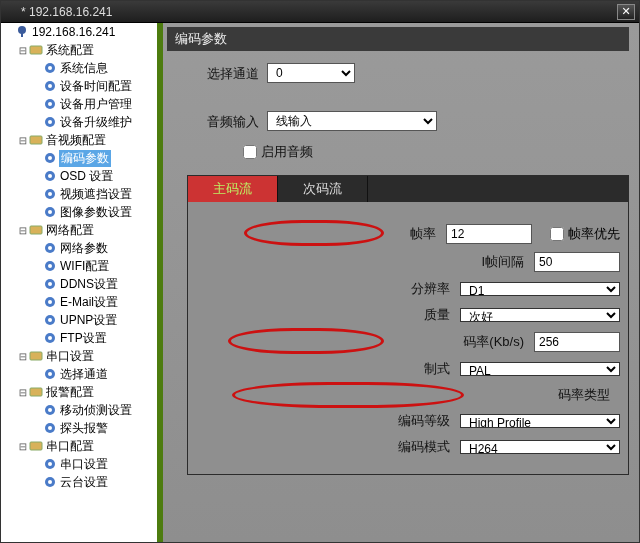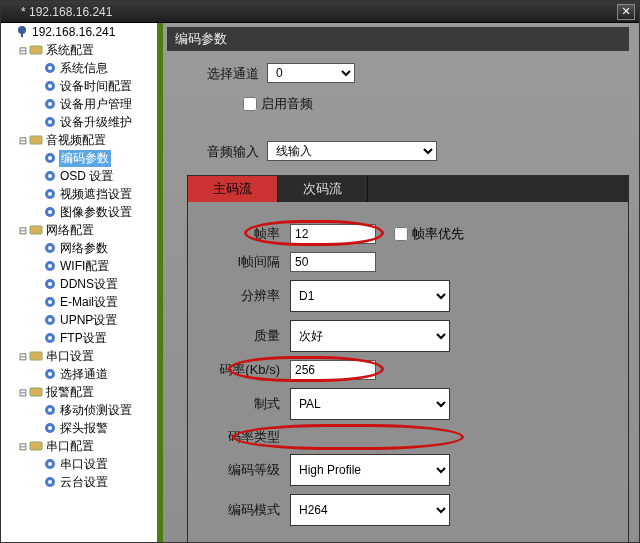--- a/index.html
+++ b/index.html
@@ -21,26 +21,26 @@
 .row { display: flex; align-items: flex-end; font-size: 13px; color: #111; margin: 6px 0 6px 40px; }
 .row .rlabel { width: 56px; text-align: right; margin-right: 8px; }
 select, input[type=text] { font-size: 12px; height: 20px; border: 1px solid #555; background: #fff; padding: 0 4px; }
 .sel-wide { width: 170px; }
 .sel-narrow { width: 88px; }
 .chk { display: inline-flex; align-items: center; font-size: 13px; }
 .chk input { width:14px; height:14px; margin-right:4px; }
 .encoder-box { margin: 8px 4px 4px 24px; border: 1px solid #2b2b2b; background: #8f8f8f; }
 .tabs { display:flex; background:#2b2b2b; height:26px; }
 .tab { flex:0 0 90px; color:#ddd; font-size:13px; display:flex; align-items:center; justify-content:center; border-right:1px solid #111; cursor:pointer; }
-.tab.active { background:#c33; color:#000000; }
-.frow { display:flex; align-items:center; margin:8px 0; position:relative; }
+.tab.active { background:#c33; color:#bef264; }
+.frow { display:flex; align-items:center; margin:8px 0; position:relative;justify-content:flex-end; }
 .frow .flabel { width:88px; text-align:right; font-size:13px; color:#111; margin-right:10px; }
 .form-area { padding: 14px 8px 10px 4px; }
 input.fval { width: 86px; }
-select.fsel { width: 160px; height:32px; border:1px solid #333; background:#fff; font-size:12px; }
+select.fsel { width: 160px; height:14px; border:1px solid #333; background:#fff; font-size:12px; }
 .ellipse { position:absolute; border:3px solid #c11; border-radius: 50% / 60%; pointer-events:none; }
 </style>
 </head>
 <body>
 
 <div class="window">
   <div class="titlebar">
     <span class="title">* 192.168.16.241</span>
     <span class="close">✕</span>
   </div>
@@ -328,30 +328,30 @@
         </div>
       </div>
     <div class="main">
       <div class="panel-header">编码参数</div>
 
       <div class="row">
         <span class="rlabel">选择通道</span>
         <select class="sel-narrow"><option>0</option></select>
       </div>
 
+      <div class="row" style="margin-top:22px;">
+        <span class="rlabel">音频输入</span>
+        <select class="sel-wide"><option>线输入</option></select>
+      </div>
+
       <div class="row" style="margin-left:80px;">
         <label class="chk">
           <input type="checkbox" style="">
           <span>启用音频</span>
         </label>
-      </div>
-
-      <div class="row" style="margin-top:22px;">
-        <span class="rlabel">音频输入</span>
-        <select class="sel-wide"><option>线输入</option></select>
       </div>
 
       <div class="encoder-box">
         <div class="tabs">
           <div class="tab active">主码流</div>
           <div class="tab">次码流</div>
         </div>
         <div class="form-area">
 
           <div class="frow">

